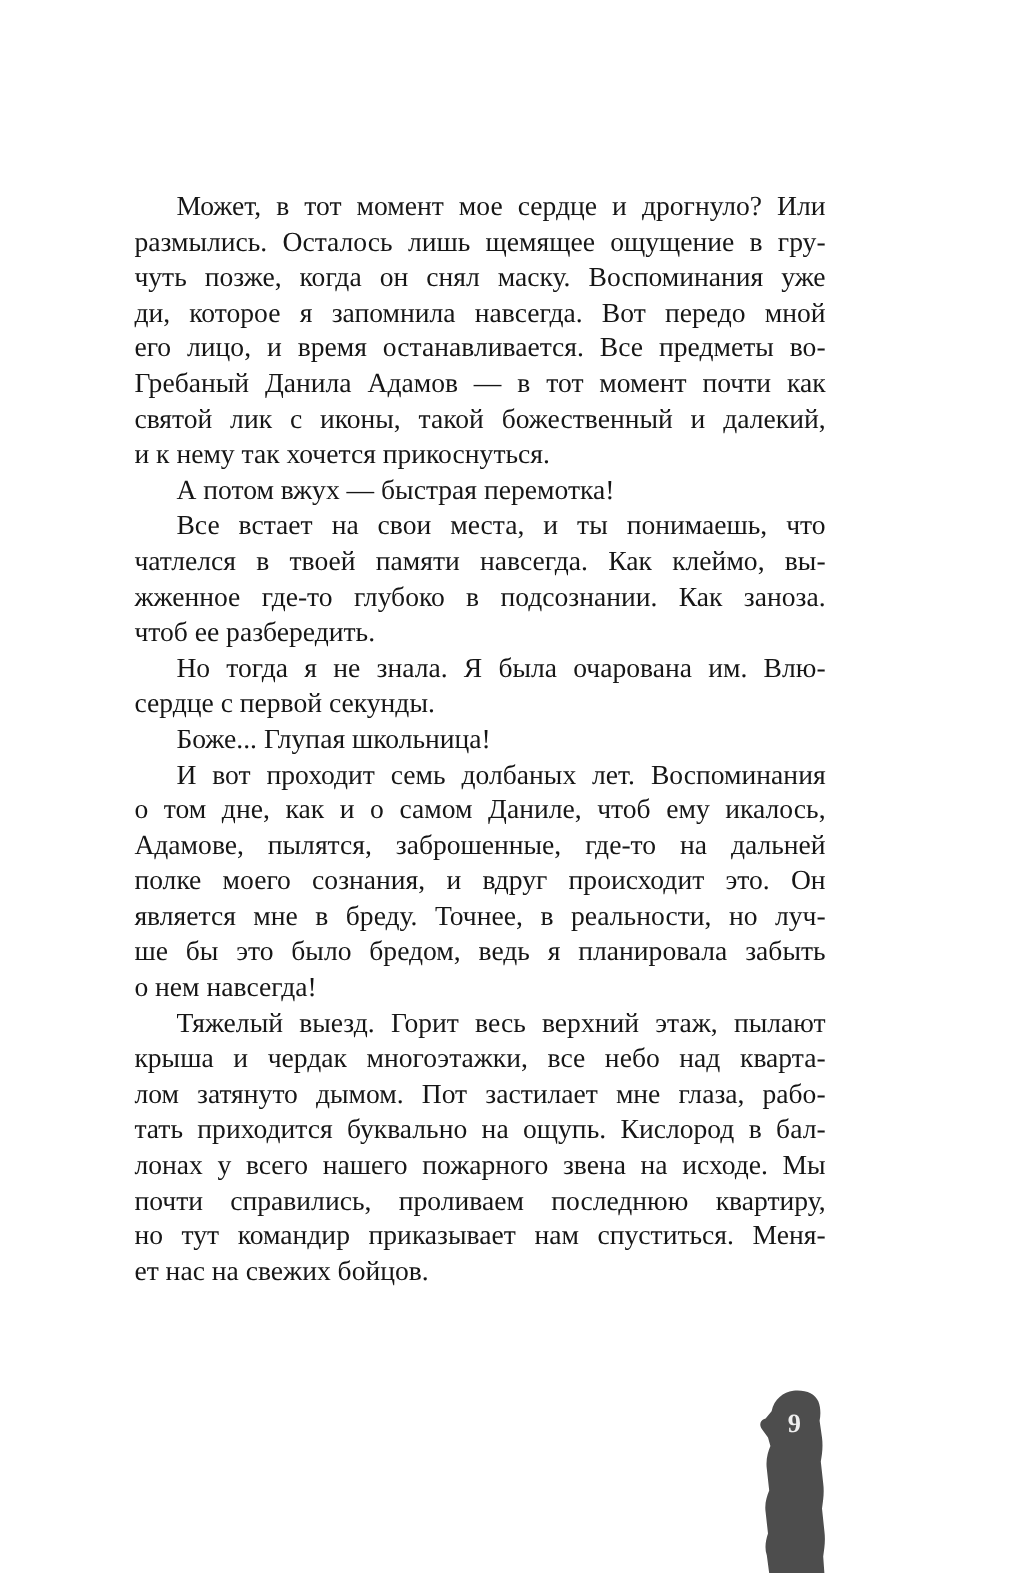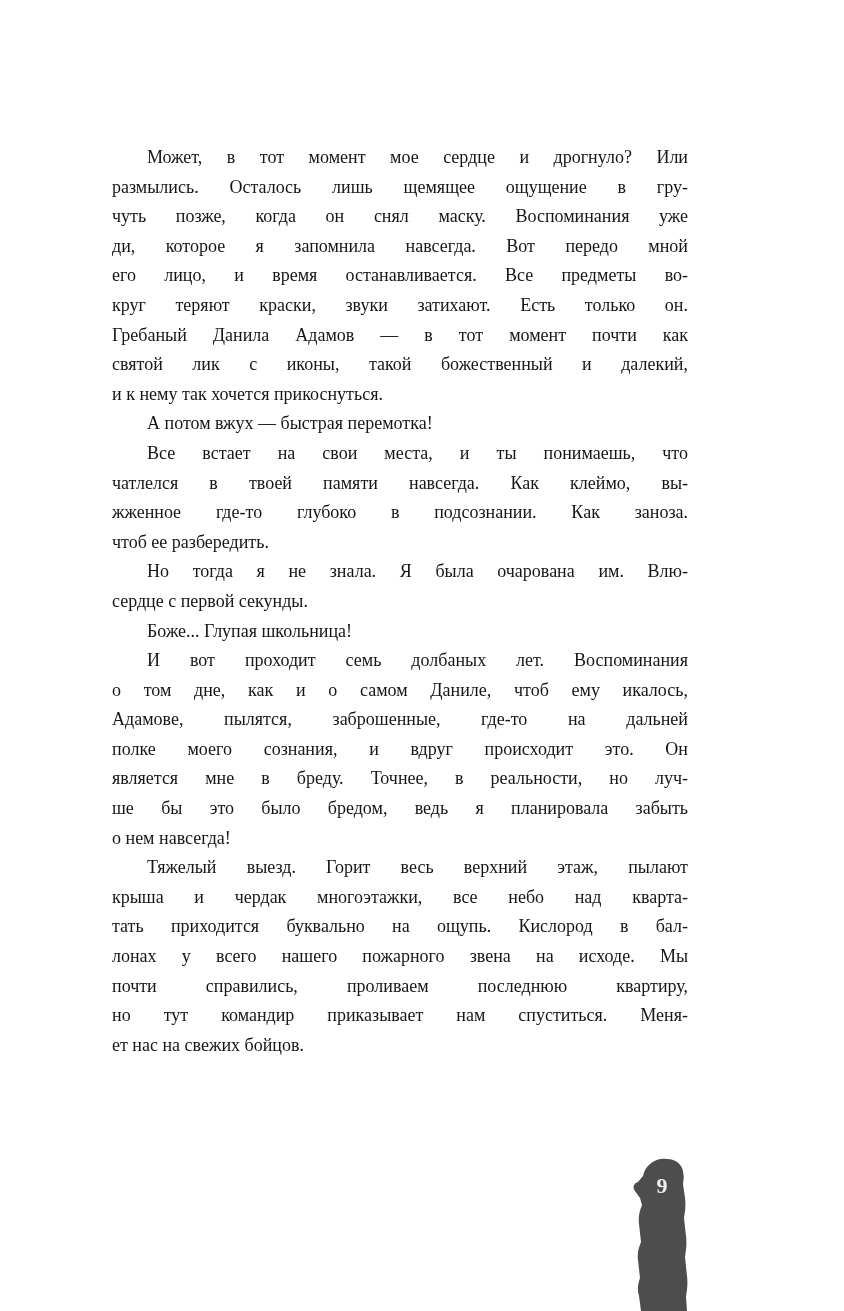--- a/index.html
+++ b/index.html
@@ -11,24 +11,24 @@
     position: relative;
     width: 844px;
     height: 1311px;
     background: #ffffff;
     overflow: hidden;
     font-family: "Liberation Serif", "DejaVu Serif", serif;
   }
   .text-block {
     position: absolute;
     left: 112px;
-    top: 143px;
+    top: 157px;
     width: 576px;
     color: #161616;
-    font-size: 18px;
+    font-size: 23px;
     line-height: 29.6px;
   }
   .text-line {
     text-align: justify;
     text-align-last: justify;
     white-space: normal;
     height: 29.6px;
     overflow: visible;
   }
   .text-line.para-first {
@@ -62,41 +62,41 @@
 <body>
 
 <div class="page">
 
   <div class="text-block" id="text-block">
       <div class="text-line para-first">Может, в тот момент мое сердце и дрогнуло? Или</div>
       <div class="text-line">размылись. Осталось лишь щемящее ощущение в гру-</div>
       <div class="text-line">чуть позже, когда он снял маску. Воспоминания уже</div>
       <div class="text-line">ди, которое я запомнила навсегда. Вот передо мной</div>
       <div class="text-line">его лицо, и время останавливается. Все предметы во-</div>
-      <div class="text-line">круг теряют краски, звуки затихают. Есть только он.</div>
       <div class="text-line">Гребаный Данила Адамов — в тот момент почти как</div>
       <div class="text-line">святой лик с иконы, такой божественный и далекий,</div>
       <div class="text-line para-last">и к нему так хочется прикоснуться.</div>
       <div class="text-line para-first para-last">А потом вжух — быстрая перемотка!</div>
       <div class="text-line para-first">Все встает на свои места, и ты понимаешь, что</div>
       <div class="text-line">чатлелся в твоей памяти навсегда. Как клеймо, вы-</div>
       <div class="text-line">жженное где-то глубоко в подсознании. Как заноза.</div>
       <div class="text-line para-last">чтоб ее разбередить.</div>
       <div class="text-line para-first">Но тогда я не знала. Я была очарована им. Влю-</div>
       <div class="text-line para-last">сердце с первой секунды.</div>
       <div class="text-line para-first para-last">Боже... Глупая школьница!</div>
       <div class="text-line para-first">И вот проходит семь долбаных лет. Воспоминания</div>
       <div class="text-line">о том дне, как и о самом Даниле, чтоб ему икалось,</div>
       <div class="text-line">Адамове, пылятся, заброшенные, где-то на дальней</div>
       <div class="text-line">полке моего сознания, и вдруг происходит это. Он</div>
       <div class="text-line">является мне в бреду. Точнее, в реальности, но луч-</div>
       <div class="text-line">ше бы это было бредом, ведь я планировала забыть</div>
       <div class="text-line para-last">о нем навсегда!</div>
       <div class="text-line para-first">Тяжелый выезд. Горит весь верхний этаж, пылают</div>
       <div class="text-line">крыша и чердак многоэтажки, все небо над кварта-</div>
+      <div class="text-line">лом затянуто дымом. Пот застилает мне глаза, рабо-</div>
       <div class="text-line">тать приходится буквально на ощупь. Кислород в бал-</div>
       <div class="text-line">лонах у всего нашего пожарного звена на исходе. Мы</div>
       <div class="text-line">почти справились, проливаем последнюю квартиру,</div>
       <div class="text-line">но тут командир приказывает нам спуститься. Меня-</div>
       <div class="text-line para-last">ет нас на свежих бойцов.</div>
     </div>
 
   <svg class="corner-decoration" viewBox="0 0 58 153" preserveAspectRatio="none" aria-hidden="true">
     <path d="M 8,153
          L 6,138 C 4,132 5,126 7,120

